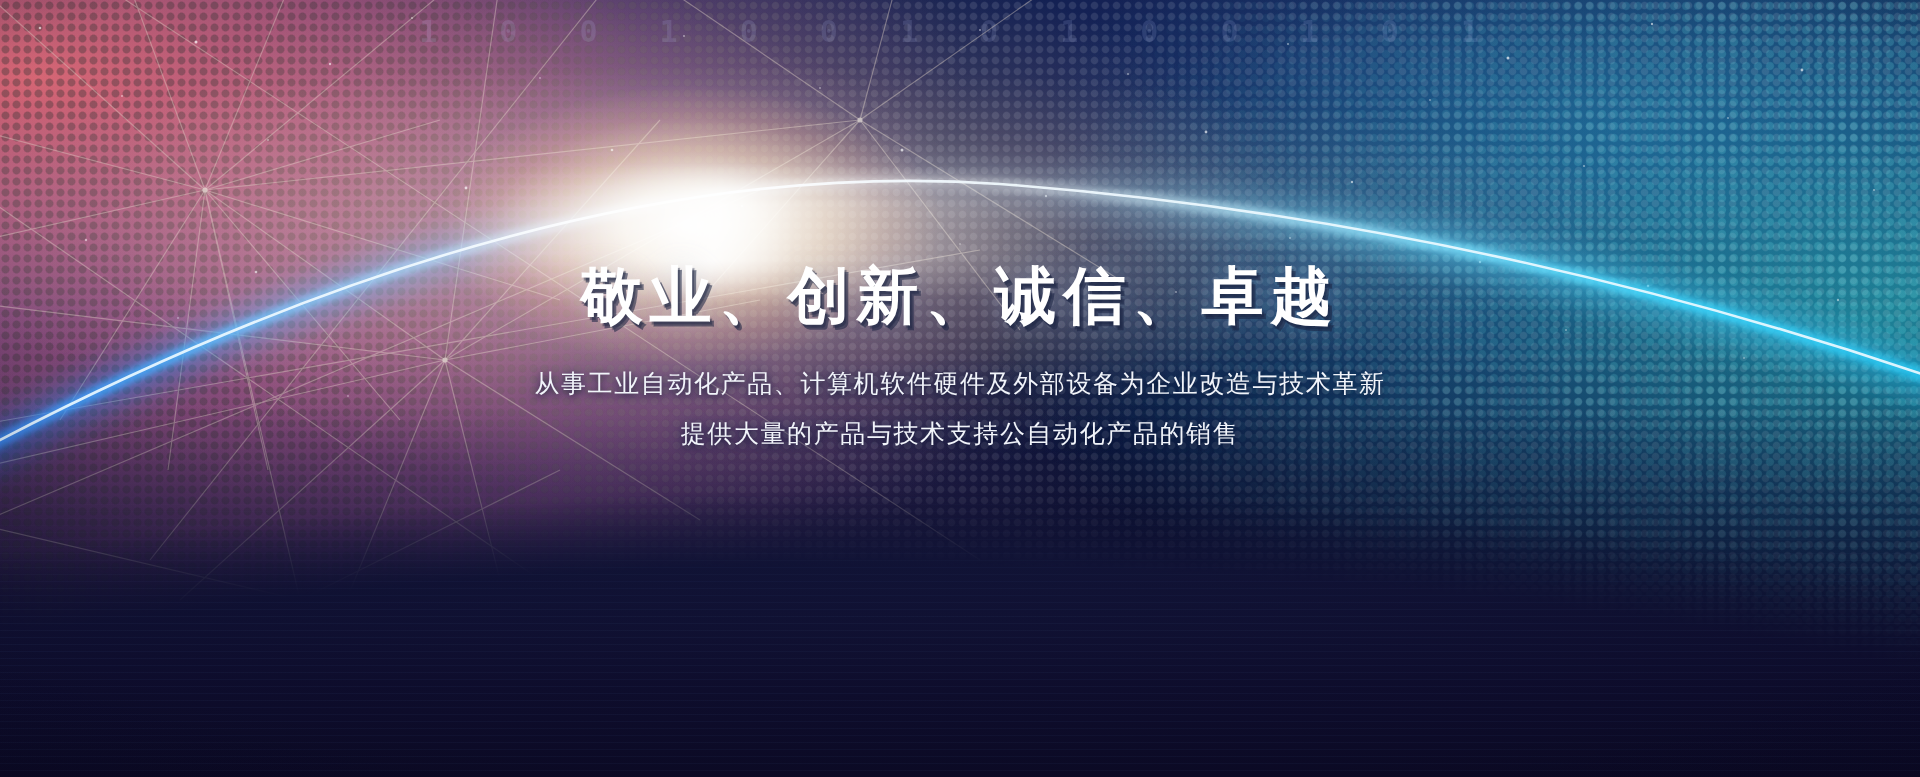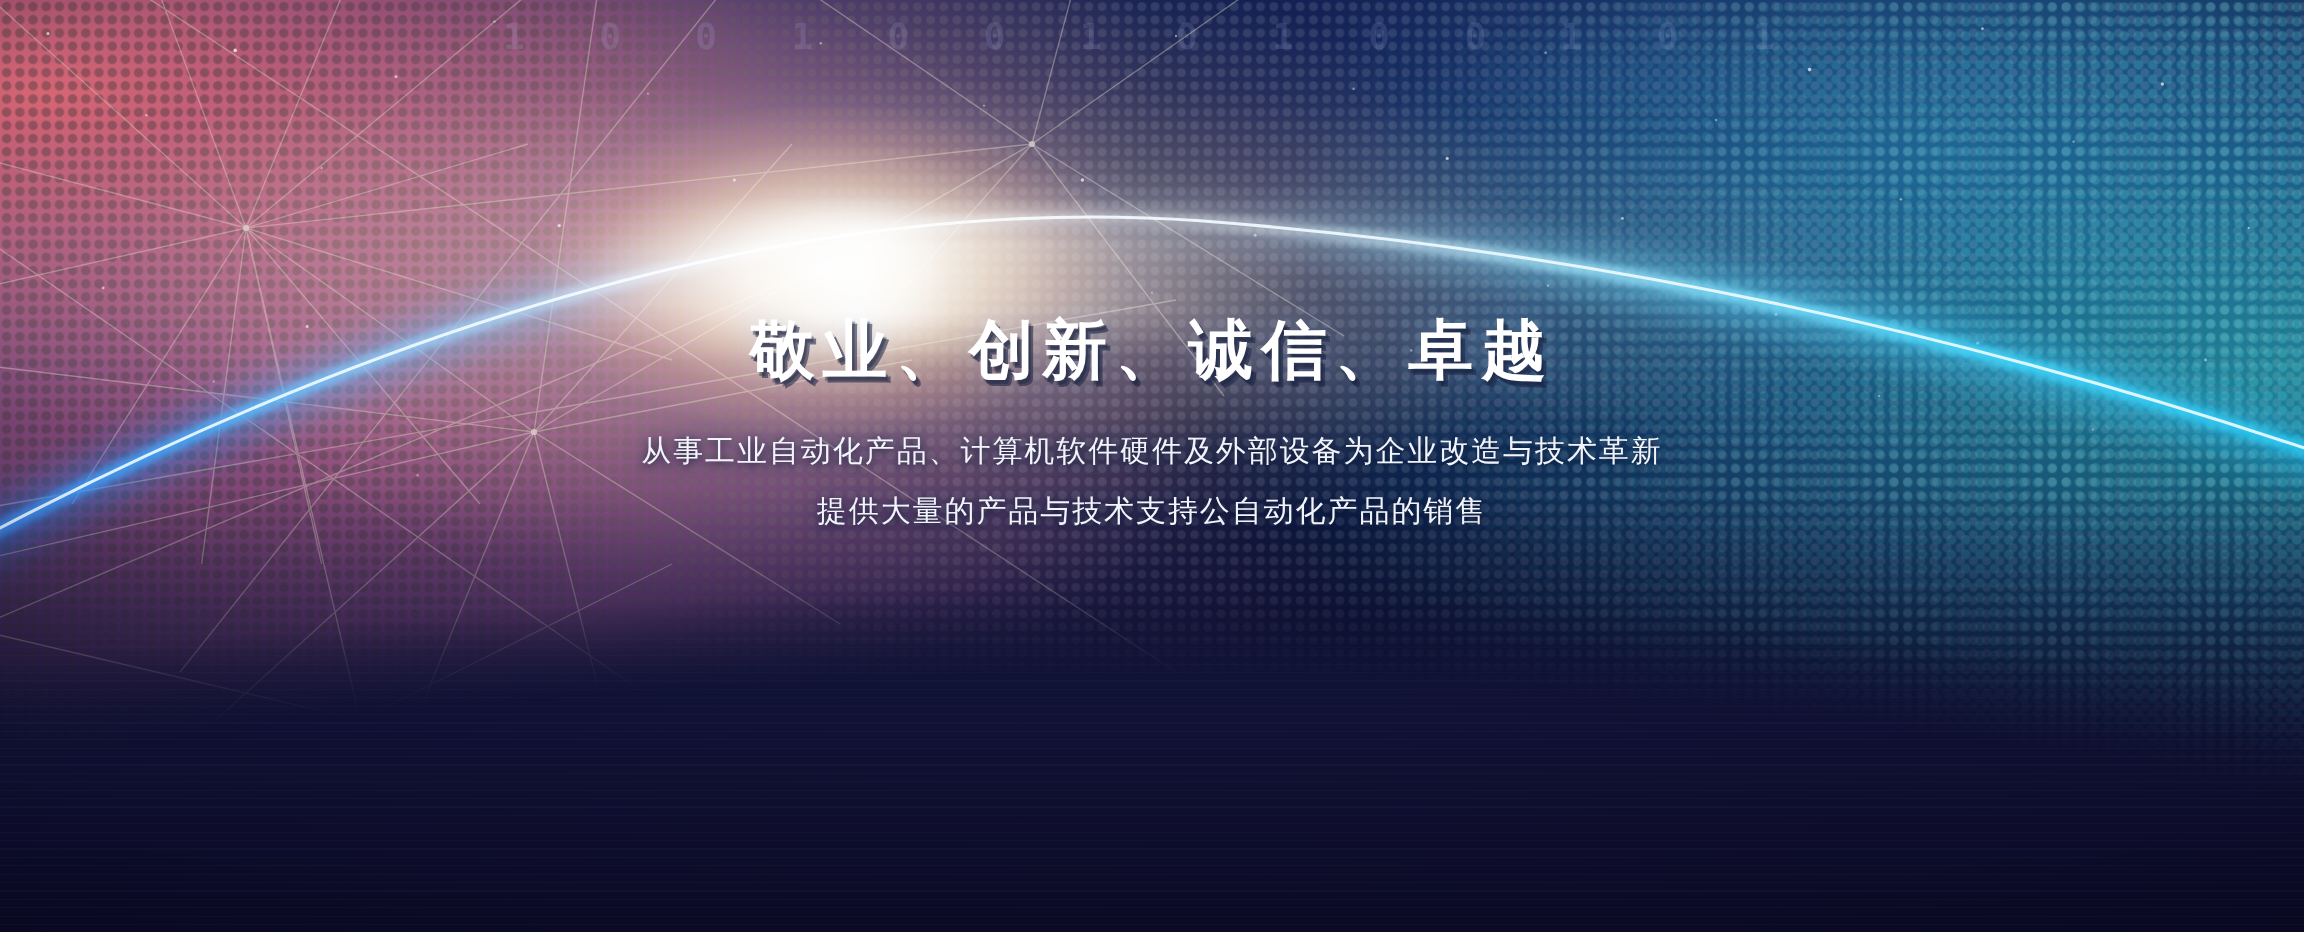--- a/index.html
+++ b/index.html
@@ -139,21 +139,21 @@
   
   .content{
     position:absolute;
     left:0;right:0;
     top:264px;
     text-align:center;
     z-index:40;
   }
   .headline{
     margin:0;
-    font-size:54px;
+    font-size:62px;
     line-height:1.04;
     font-weight:700;
     color:#ffffff;
     letter-spacing:7px;
     text-shadow:
        4px 5px 0 rgba(26,34,66,.55),
        2px 3px 1px rgba(20,28,58,.45),
        0 0 26px rgba(175,210,255,.30);
     white-space:nowrap;
   }

